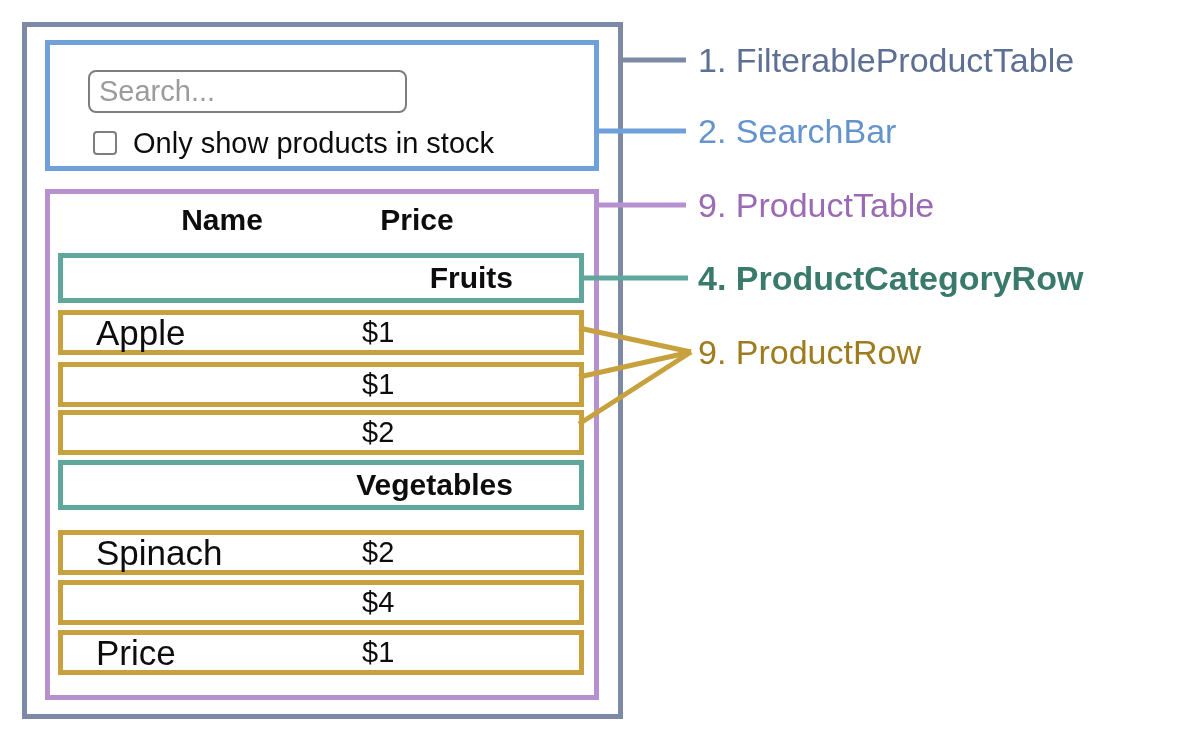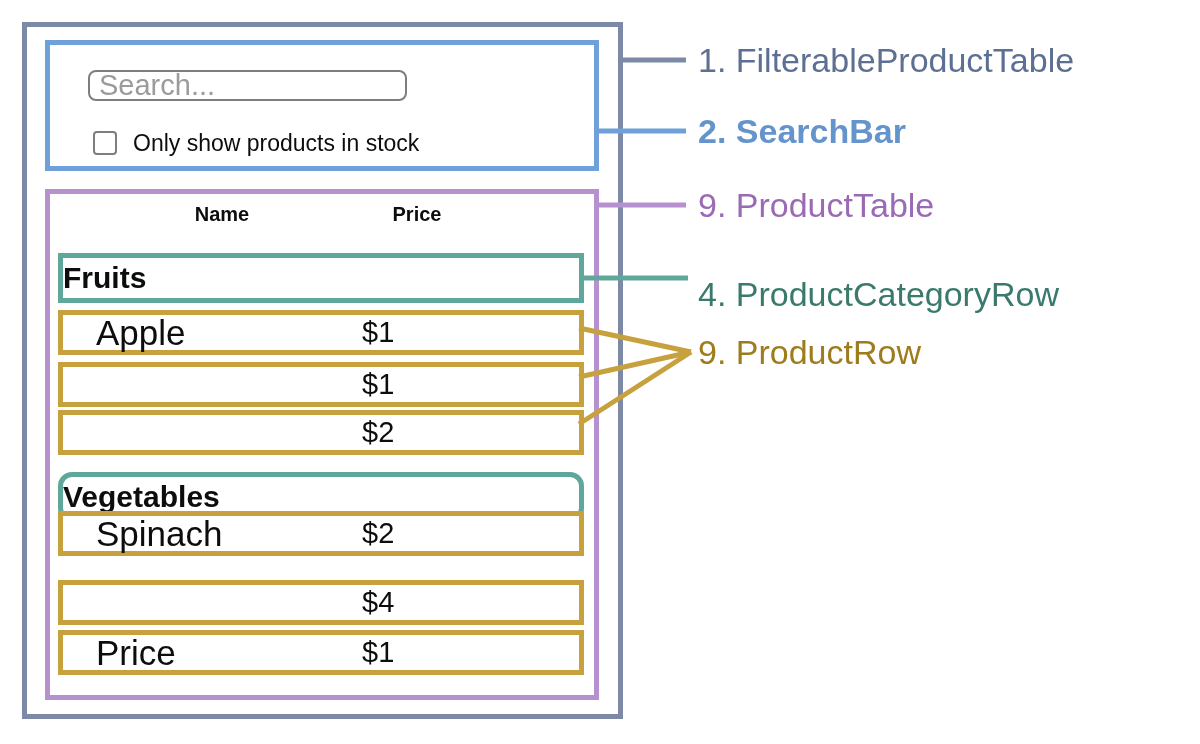--- a/index.html
+++ b/index.html
@@ -24,21 +24,21 @@
     border: 5px solid var(--blue-border);
     background: #ffffff;
   }
   .producttable-box {
     left: 45px; top: 189px; width: 554px; height: 511px;
     border: 5px solid var(--purple-border);
     background: #ffffff;
   }
   .search-input {
     position: absolute;
-    left: 88px; top: 70px; width: 319px; height: 31px;
+    left: 88px; top: 70px; width: 319px; height: 43px;
     border: 2px solid #7e7e7e;
     border-radius: 8px;
     font-family: "Liberation Sans", sans-serif;
     font-size: 29px;
     color: #222;
     padding: 0 0 0 9px;
     outline: none;
     background: #fff;
   }
   .search-input::placeholder { color: #9b9b9b; opacity: 1; }
@@ -47,46 +47,46 @@
     left: 93px; top: 131px; width: 24px; height: 24px;
     appearance: none; -webkit-appearance: none;
     border: 2px solid #7e7e7e;
     border-radius: 4px;
     background: #fff;
     cursor: pointer;
   }
   .stock-label {
     position: absolute;
     left: 133px; top: 128px; height: 30px;
-    font-size: 23px; line-height: 30px; color: #0d0d0d;
+    font-size: 29px; line-height: 30px; color: #0d0d0d;
     white-space: nowrap;
   }
   .col-header {
     position: absolute;
     top: 203px;
     transform: translateX(-50%);
-    font-size: 20px; font-weight: bold; color: #0d0d0d;
+    font-size: 30px; font-weight: bold; color: #0d0d0d;
     white-space: nowrap;
   }
   .trow {
     position: absolute;
     left: 58px; width: 526px;
     background: #ffffff;
   }
   .trow.category {
     border: 5px solid var(--teal-border);
     height: 50px;
   }
   .trow.product {
     border: 5px solid var(--gold-border);
     height: 45px;
   }
   .cat-label {
     display: block;
-    text-align: left;
+    text-align: right;
     padding-right: 66px;
     font-size: 30px; font-weight: bold; color: #0d0d0d;
     line-height: 40px;
     white-space: nowrap;
   }
   .prod-name {
     position: absolute; left: 33px; top: 0;
     font-size: 35px; line-height: 35px; color: #0d0d0d;
     white-space: nowrap;
   }
@@ -134,24 +134,24 @@
       <div class="trow product" style="top: 310px;">
         <span class="prod-name">Apple</span>
         <span class="prod-price">$1</span>
       </div>
       <div class="trow product" style="top: 362px;">
         <span class="prod-price">$1</span>
       </div>
       <div class="trow product" style="top: 410px;">
         <span class="prod-price">$2</span>
       </div>
-      <div class="trow category" style="top: 472px; border-radius: 14px;">
+      <div class="trow category" style="top: 460px;">
         <span class="cat-label">Vegetables</span>
       </div>
-      <div class="trow product" style="top: 511px;">
+      <div class="trow product" style="top: 530px;">
         <span class="prod-name">Spinach</span>
         <span class="prod-price">$2</span>
       </div>
       <div class="trow product" style="top: 580px;">
         <span class="prod-price">$4</span>
       </div>
       <div class="trow product" style="top: 630px;">
         <span class="prod-name">Price</span>
         <span class="prod-price">$1</span>
       </div>
@@ -162,19 +162,19 @@
       <line x1="596" y1="131" x2="686" y2="131" stroke="#6fa0d9" stroke-width="5"></line>
       <line x1="596" y1="205" x2="686" y2="205" stroke="#b790cf" stroke-width="5"></line>
       <line x1="579" y1="278" x2="688" y2="278" stroke="#5fa79a" stroke-width="5"></line>
       <line x1="579" y1="328" x2="691" y2="352" stroke="#c7a13e" stroke-width="5"></line>
       <line x1="579" y1="377" x2="691" y2="352" stroke="#c7a13e" stroke-width="5"></line>
       <line x1="579" y1="424" x2="691" y2="352" stroke="#c7a13e" stroke-width="5"></line>
     </svg>
 
   <div id="legend">
       <div class="legend-item" style="top: 38px; color: rgb(93, 111, 146);">1. FilterableProductTable</div>
-      <div class="legend-item" style="top: 109px; color: rgb(100, 148, 203); font-weight: bold;">2. SearchBar</div>
+      <div class="legend-item" style="top: 109px; color: rgb(100, 148, 203);">2. SearchBar</div>
       <div class="legend-item" style="top: 183px; color: rgb(154, 106, 181);">9. ProductTable</div>
-      <div class="legend-item" style="top: 272px; color: rgb(58, 122, 109);">4. ProductCategoryRow</div>
+      <div class="legend-item" style="top: 256px; color: rgb(58, 122, 109); font-weight: bold;">4. ProductCategoryRow</div>
       <div class="legend-item" style="top: 330px; color: rgb(158, 124, 30);">9. ProductRow</div>
     </div>
 
 </div>
 
 </body></html>

